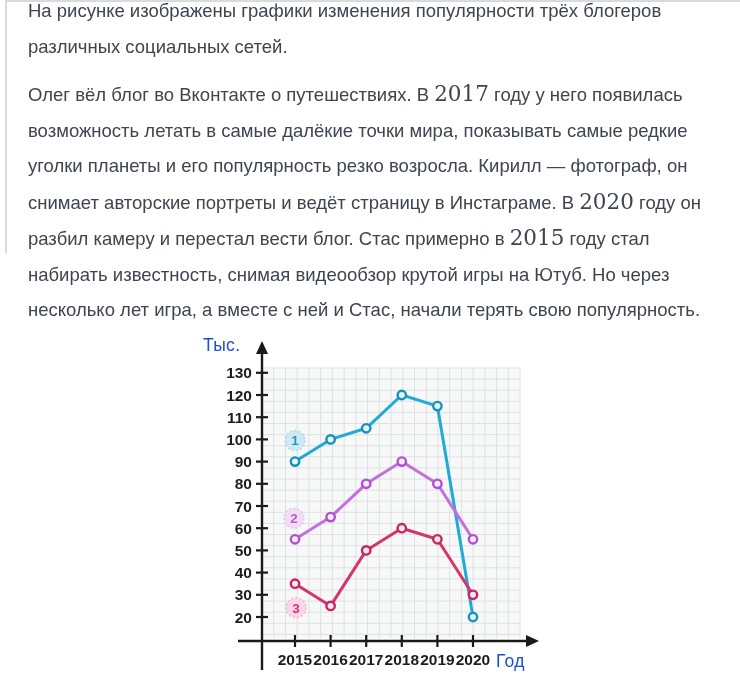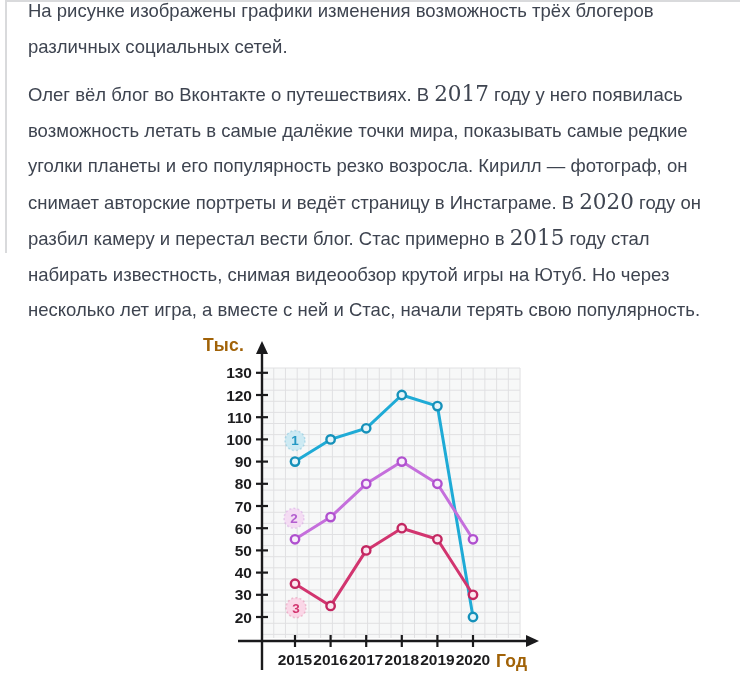--- a/index.html
+++ b/index.html
@@ -8,32 +8,32 @@
 
   .top-divider { position:absolute; left:6px; top:0; width:734px; height:2px; background:#d9dadc; }
   .left-divider { position:absolute; left:5px; top:0; width:2px; height:253px; background:#d9dadc; }
 
   .problem-text { position:absolute; left:28px; top:-7px; width:700px; font-size:18.5px; line-height:35.5px; }
   .problem-text p { margin:0 0 12px 0; }
   .serif-num { font-family:"DejaVu Serif", serif; font-size:21.5px; }
 
   .chart { position:absolute; left:195px; top:330px; width:352px; height:368px; }
   .chart svg { position:absolute; left:0; top:0; overflow:visible; }
-  .axis-label { position:absolute; font-weight:700; font-size:17.5px; color:#a16207; letter-spacing:0.3px; }
+  .axis-label { position:absolute; font-weight:400; font-size:17.5px; color:#1d4ed8; letter-spacing:0.3px; }
   .axis-label.y { left:8px; top:5px; }
   .axis-label.x { left:301px; top:321px; }
 </style>
 </head>
 <body>
 
 <div class="top-divider"></div>
 <div class="left-divider"></div>
 
 <div class="problem-text">
-  <p><span>На рисунке изображены графики изменения возможность трёх блогеров различных социальных сетей.</span></p>
+  <p><span>На рисунке изображены графики изменения популярности трёх блогеров различных социальных сетей.</span></p>
   <p><span>Олег вёл блог во Вконтакте о путешествиях. В </span><span class="serif-num">2017</span><span> году у него появилась возможность летать в самые далёкие точки мира, показывать самые редкие уголки планеты и его популярность резко возросла. Кирилл — фотограф, он снимает авторские портреты и ведёт страницу в Инстаграме. В </span><span class="serif-num">2020</span><span> году он разбил камеру и перестал вести блог. Стас примерно в </span><span class="serif-num">2015</span><span> году стал набирать известность, снимая видеообзор крутой игры на Ютуб. Но через несколько лет игра, а вместе с ней и Стас, начали терять свою популярность.</span></p>
 </div>
 
 <div class="chart">
   <div class="axis-label y">Тыс.</div>
   <svg id="chart-svg" width="352" height="368" viewBox="0 0 352 368">
       <g>
         <rect x="67" y="38" width="258" height="270" fill="#f7f8f8"></rect>
         <line x1="67" y1="38" x2="67" y2="308" stroke="#e0e0e2" stroke-width="1"></line>
         <line x1="78.73" y1="38" x2="78.73" y2="308" stroke="#e0e0e2" stroke-width="1"></line>

